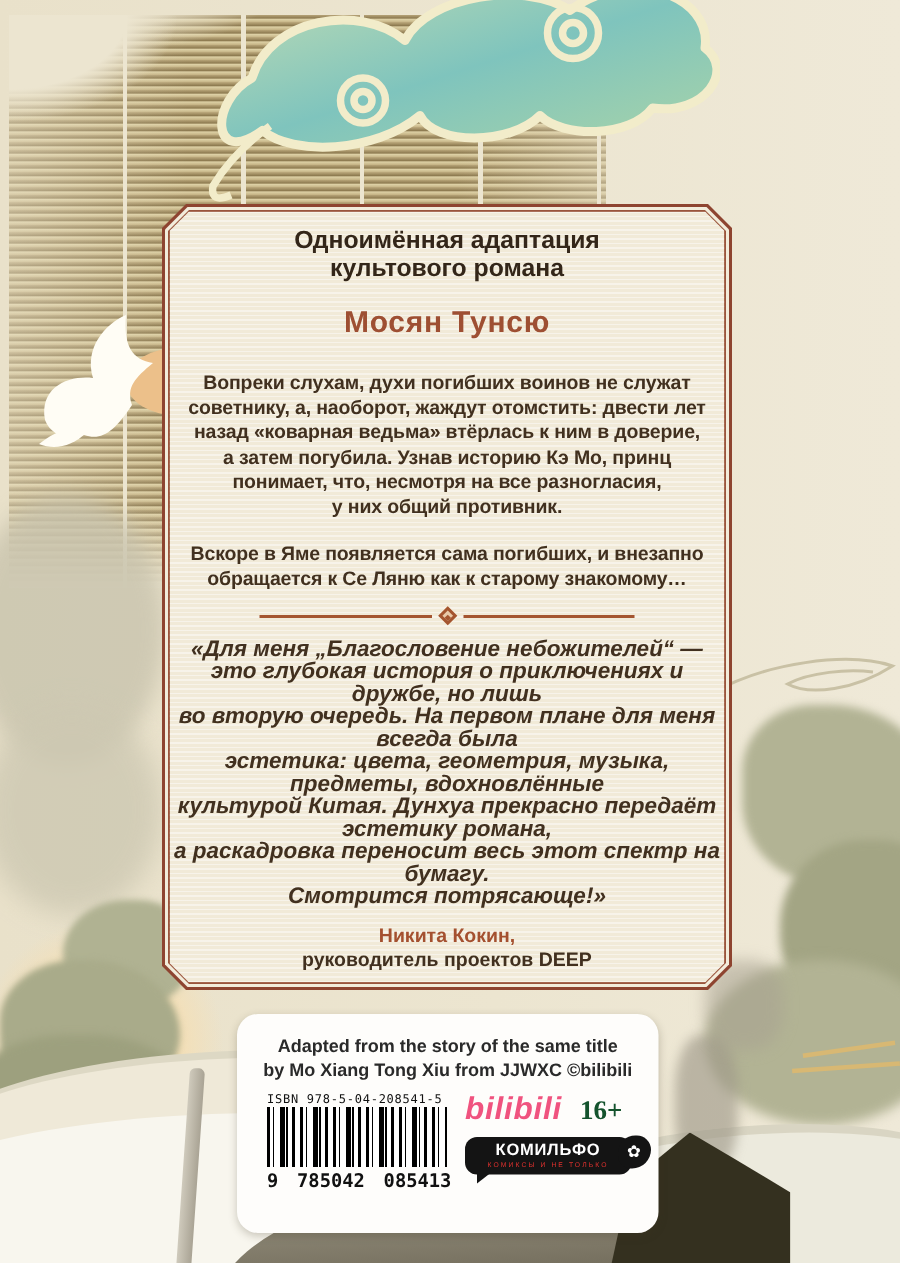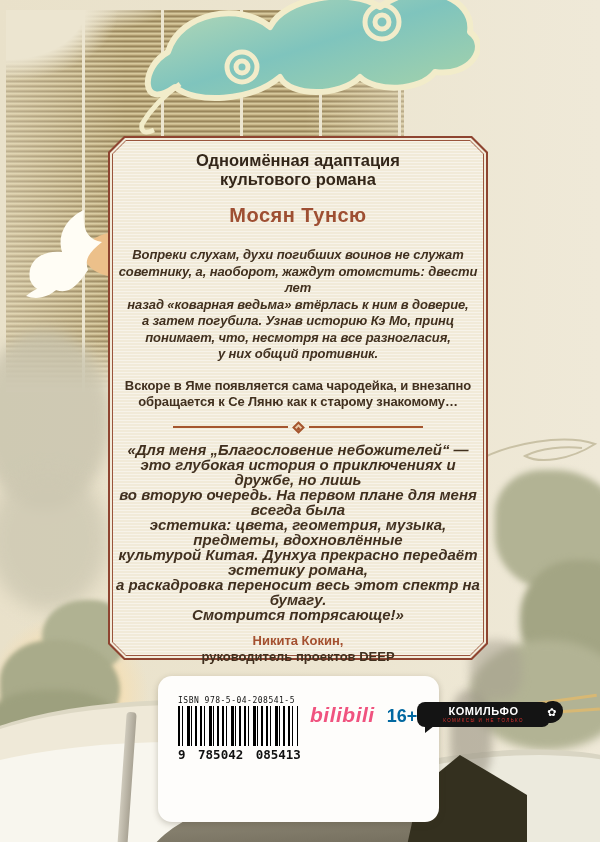--- a/index.html
+++ b/index.html
@@ -75,21 +75,21 @@
         clip-path:polygon(14px 0,calc(100% - 14px) 0,100% 14px,100% calc(100% - 14px),calc(100% - 14px) 100%,14px 100%,0 calc(100% - 14px),0 14px);}
   .oct4{inset:5px;overflow:hidden;
         background:repeating-linear-gradient(180deg,rgba(255,255,255,.45) 0 1px,rgba(255,255,255,0) 1px 3px),#f1ead8;
         clip-path:polygon(13px 0,calc(100% - 13px) 0,100% 13px,100% calc(100% - 13px),calc(100% - 13px) 100%,13px 100%,0 calc(100% - 13px),0 13px);}
   .panel-content{position:absolute;inset:0;padding:12px 8px 6px;display:flex;flex-direction:column;
         align-items:center;text-align:center;}
   .preline{white-space:pre-line;}
   .tagline{margin-top:3px;font-size:16.5px;line-height:19px;font-weight:700;color:#332619;}
   .author{margin-top:9px;font-size:20px;line-height:34px;font-weight:700;color:#9e4f33;letter-spacing:.5px;}
   .para{font-size:13px;line-height:16.5px;font-weight:600;color:#41301f;letter-spacing:-.1px;}
-  .p1{margin-top:13px;} .p2{margin-top:15px;font-style:italic;} .p3{margin-top:15px;}
+  .p1{margin-top:13px;} .p2{margin-top:15px;} .p3{margin-top:15px;}
   .divider{margin-top:12px;display:flex;align-items:center;width:250px;}
   .dline{flex:1;height:2px;background:#a4552f;}
   .ddiamond{width:9px;height:9px;border:2px solid #a4552f;background:#e8c9a8;transform:rotate(45deg);
         margin:0 6px;position:relative;}
   .ddiamond::after{content:"";position:absolute;left:2px;top:2px;width:3px;height:3px;background:#a4552f;}
   .quote{margin-top:10px;font-size:15px;line-height:15px;font-style:italic;font-weight:600;color:#41301f;}
   .qname{margin-top:11px;font-size:13px;line-height:16px;font-weight:700;color:#a4502f;}
   .qrole{font-size:13px;line-height:16px;font-weight:600;color:#41301f;}
 
   
@@ -97,26 +97,26 @@
         border-radius:14px;box-shadow:0 2px 6px rgba(60,50,30,.25);padding-top:13px;}
   .adapted{text-align:center;font-size:12px;line-height:16px;color:#2a2a2a;font-weight:600;}
   .cardrow{display:flex;margin-top:7px;padding:0 10px 0 20px;gap:12px;align-items:flex-start;}
   .bcblock{width:120px;}
   .isbn{font-family:"DejaVu Sans Mono", monospace;font-size:8px;letter-spacing:.5px;color:#111;white-space:nowrap;}
   .bars{height:40px;margin-top:1px;background:repeating-linear-gradient(90deg,
         #000 0 2px,#fff 2px 4px,#000 4px 5px,#fff 5px 9px,#000 9px 12px,#fff 12px 13px,
         #000 13px 14px,#fff 14px 17px,#000 17px 19px,#fff 19px 22px);}
   .bcdigits{font-family:"DejaVu Sans Mono", monospace;font-size:12.5px;font-weight:700;color:#111;
         word-spacing:5px;margin-top:1px;white-space:nowrap;}
-  .logocol{flex:1;display:flex;align-items:flex-end;}
+  .logocol{flex:1;display:flex;flex-direction:column;align-items:flex-start;}
   .logorow{display:flex;align-items:baseline;gap:12px;}
   .bili{color:#f0537f;font-size:21px;font-weight:800;letter-spacing:.5px;font-style:italic;}
-  .age{color:#0369a1;font-size:18px;font-weight:800;}
+  .age{color:#14532d;font-size:18px;font-weight:800;font-family:Liberation Serif, serif;}
   .bubble{margin-top:6px;position:relative;background:#141414;border-radius:8px;
-        padding:3px 26px 4px;text-align:center;}
+        padding:3px 15px 4px;text-align:center;}
   .bubble::before{content:"";position:absolute;left:8px;bottom:-6px;border-left:9px solid #141414;
         border-bottom:7px solid transparent;}
   .kname{color:#fff;font-size:11px;font-weight:800;letter-spacing:.5px;white-space:nowrap;}
   .ktag{color:#e0312e;font-size:4.5px;letter-spacing:1.4px;margin-top:1px;white-space:nowrap;}
   .splash{position:absolute;right:-13px;top:-1px;width:22px;height:22px;background:#141414;
         border-radius:55% 45% 60% 40%;color:#fff;font-size:11px;line-height:22px;text-align:center;}
 </style>
 </head>
 <body>
 
@@ -182,40 +182,42 @@
     <div class="panel-content">
       <div class="tagline preline">Одноимённая адаптация
 культового романа</div>
       <div class="author">Мосян Тунсю</div>
       <div class="para p2 preline">Вопреки слухам, духи погибших воинов не служат
 советнику, а, наоборот, жаждут отомстить: двести лет
 назад «коварная ведьма» втёрлась к ним в доверие,
 а затем погубила. Узнав историю Кэ Мо, принц
 понимает, что, несмотря на все разногласия,
 у них общий противник.</div>
-      <div class="para p3 preline">Вскоре в Яме появляется сама чародейка, и внезапно
+      <div class="para p3 preline">Вскоре в Яме появляется сама погибших, и внезапно
 обращается к Се Ляню как к старому знакомому…</div>
       <div class="divider">
         <span class="dline"></span>
         <span class="ddiamond"></span>
         <span class="dline"></span>
       </div>
       <div class="quote preline">«Для меня „Благословение небожителей“ —
 это глубокая история о приключениях и дружбе, но лишь
 во вторую очередь. На первом плане для меня всегда была
 эстетика: цвета, геометрия, музыка, предметы, вдохновлённые
 культурой Китая. Дунхуа прекрасно передаёт эстетику романа,
 а раскадровка переносит весь этот спектр на бумагу.
 Смотрится потрясающе!»</div>
       <div class="qname">Никита Кокин,</div>
       <div class="qrole">руководитель проектов DEEP</div>
     </div>
   </div>
 
   <div class="card">
+    <div class="adapted preline">Adapted from the story of the same title
+by Mo Xiang Tong Xiu from JJWXC ©bilibili</div>
     <div class="cardrow">
       <div class="bcblock">
         <div class="isbn">ISBN 978-5-04-208541-5</div>
         <div class="bars"></div>
         <div class="bcdigits">9 785042 085413</div>
       </div>
       <div class="logocol">
         <div class="logorow">
           <span class="bili">bilibili</span>
           <span class="age">16+</span>

